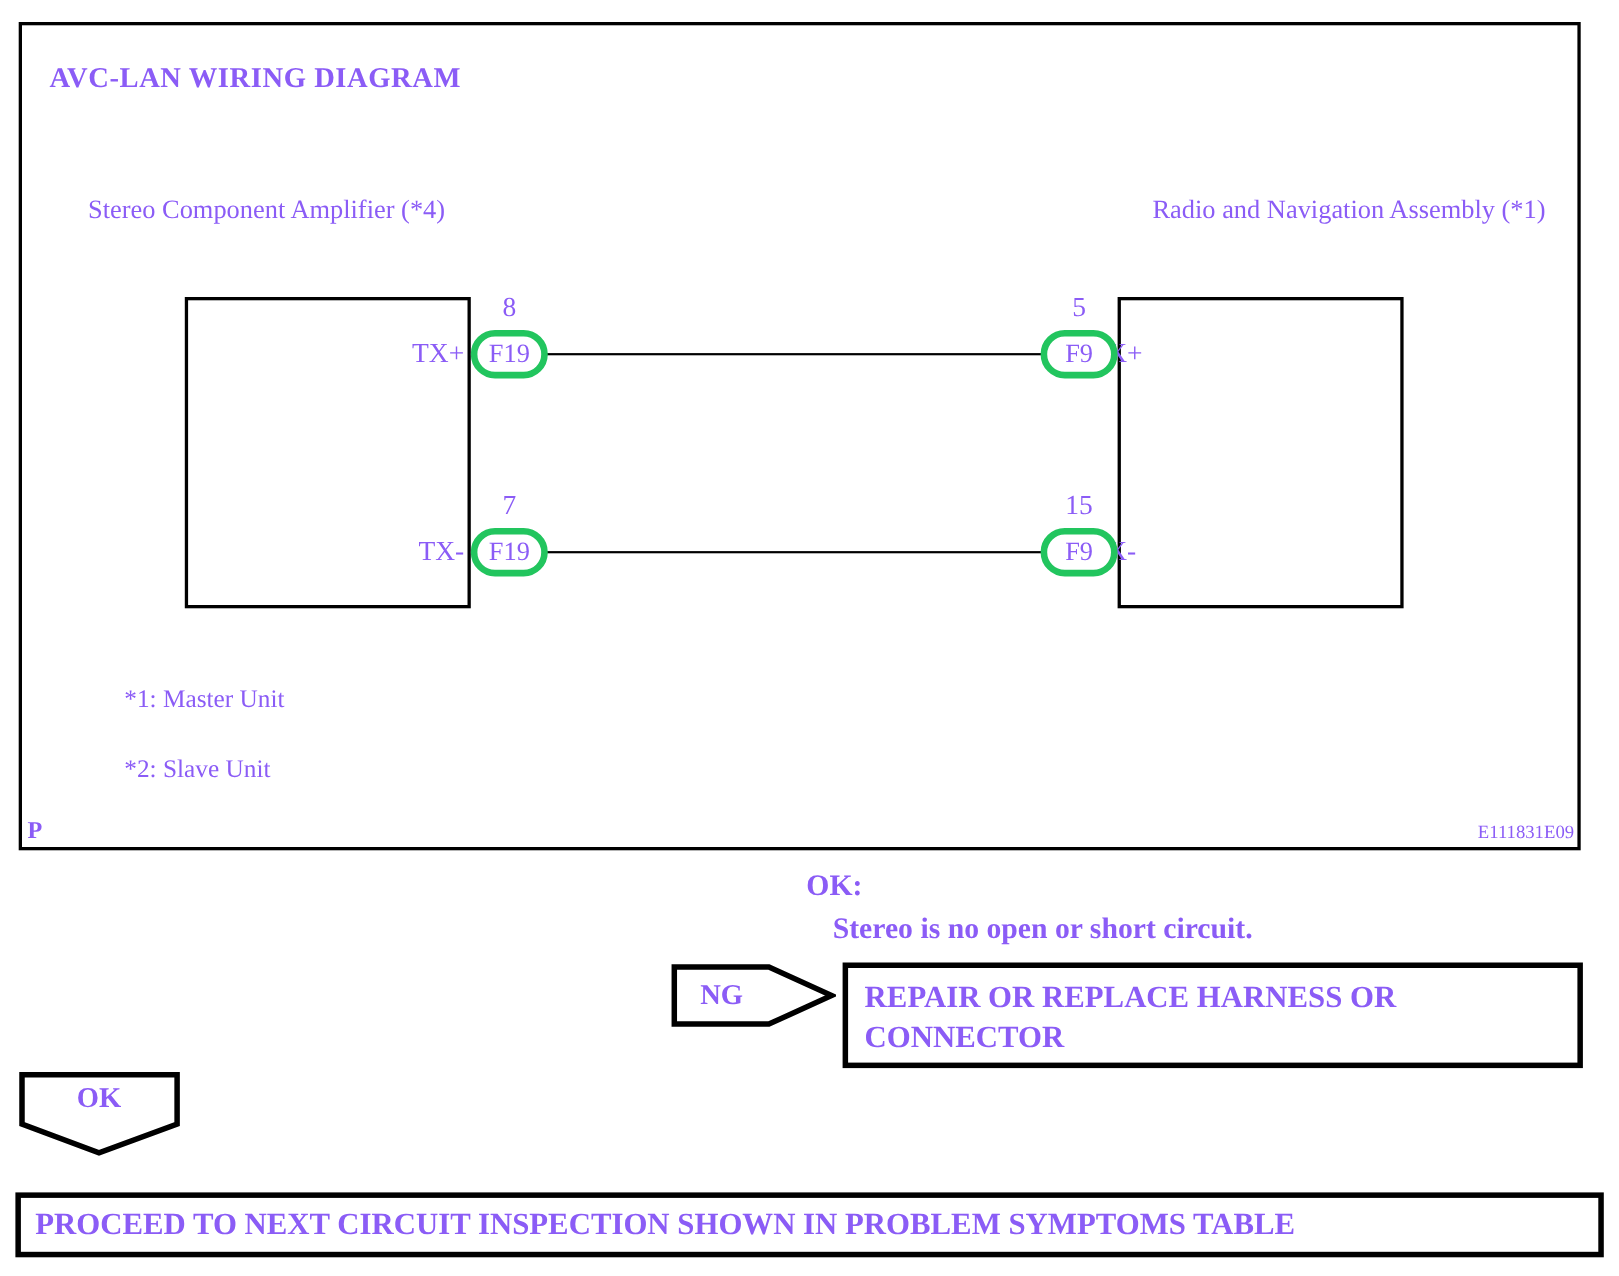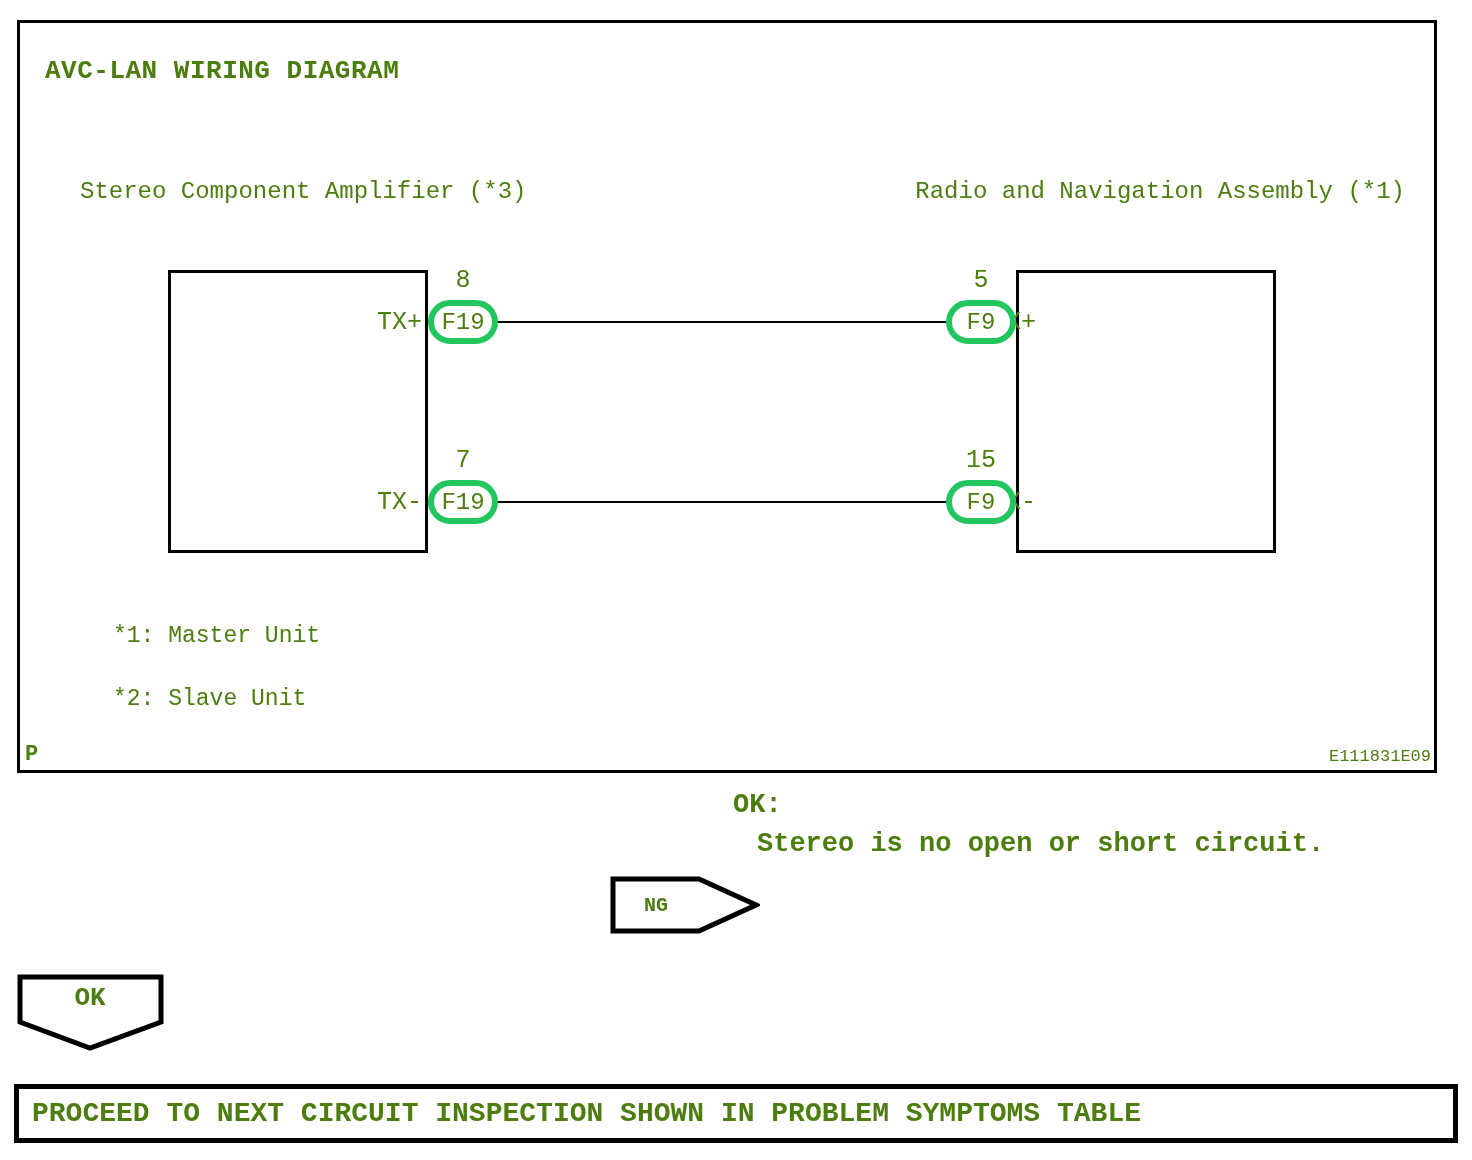--- a/index.html
+++ b/index.html
@@ -1,22 +1,22 @@
 <!DOCTYPE html>
 <html><head>
 <meta charset="utf-8">
 <style>
   html, body { margin: 0; padding: 0; background: #ffffff; }
   #stage {
     position: relative;
     width: 1472px;
     height: 1160px;
     background: #ffffff;
-    color: #4d7c0f;
-    font-family: Liberation Mono, monospace;
+    color: #8b5cf6;
+    font-family: Liberation Serif, serif;
     overflow: hidden;
   }
   .abs { position: absolute; }
 
   
   .frame {
     left: 17px; top: 20px;
     width: 1420px; height: 753px;
     border: 3px solid #000;
     box-sizing: border-box;
@@ -86,21 +86,21 @@
   .page-marker { left: 25px; top: 742px; font-size: 22px; font-weight: bold; }
   .figure-code { right: 41px; top: 747px; font-size: 17px; }
 
   .ok-heading   { left: 733px; top: 790px; font-size: 27px; font-weight: bold; }
   .ok-condition { left: 757px; top: 829px; font-size: 27px; font-weight: bold; }
 
   .ng-arrow { left: 610px; top: 876px; width: 150px; height: 58px; }
   .ng-label {
     left: 0; top: 1px; width: 92px; height: 56px;
     display: flex; align-items: center; justify-content: center;
-    font-size: 20px; font-weight: bold; text-align: right;
+    font-size: 26px; font-weight: bold; text-align: right;
   }
 
   .action-box {
     border: 5px solid #000;
     box-sizing: border-box;
     background: #fff;
     font-weight: bold;
   }
   .repair-box {
     left: 766px; top: 875px;
@@ -127,21 +127,21 @@
 </style>
 </head>
 <body>
 
 <div id="stage">
 
   <div class="abs frame"></div>
 
   <div class="abs diagram-title">AVC-LAN WIRING DIAGRAM</div>
 
-  <div class="abs comp-label comp-label-left">Stereo Component Amplifier (*3)</div>
+  <div class="abs comp-label comp-label-left">Stereo Component Amplifier (*4)</div>
   <div class="abs comp-label comp-label-right">Radio and Navigation Assembly (*1)</div>
 
   <div class="abs unit-box unit-box-left"></div>
   <div class="abs unit-box unit-box-right"></div>
 
   <div class="abs wire wire-1"></div>
   <div class="abs wire wire-2"></div>
 
   <div class="abs signal sig-tx sig-1">TX+</div>
   <div class="abs pin pin-l1">8</div>
@@ -166,20 +166,21 @@
   <div class="abs ok-heading">OK:</div>
   <div class="abs ok-condition">Stereo is no open or short circuit.</div>
 
   <div class="abs ng-arrow">
     <svg width="150" height="58" viewBox="0 0 150 58">
       <polygon points="3,3 89,3 146,29 89,55 3,55" fill="#ffffff" stroke="#000000" stroke-width="5"></polygon>
     </svg>
     <div class="abs ng-label">NG</div>
   </div>
 
+  <div class="abs action-box repair-box">REPAIR OR REPLACE HARNESS OR CONNECTOR</div>
 
   <div class="abs action-box proceed-box">PROCEED TO NEXT CIRCUIT INSPECTION SHOWN IN PROBLEM SYMPTOMS TABLE</div>
 
   <div class="abs ok-pentagon">
     <svg width="147" height="77" viewBox="0 0 147 77">
       <polygon points="3,3 144,3 144,48 73,74 3,48" fill="#ffffff" stroke="#000000" stroke-width="5"></polygon>
     </svg>
     <div class="abs ok-badge-label">OK</div>
   </div>
 

